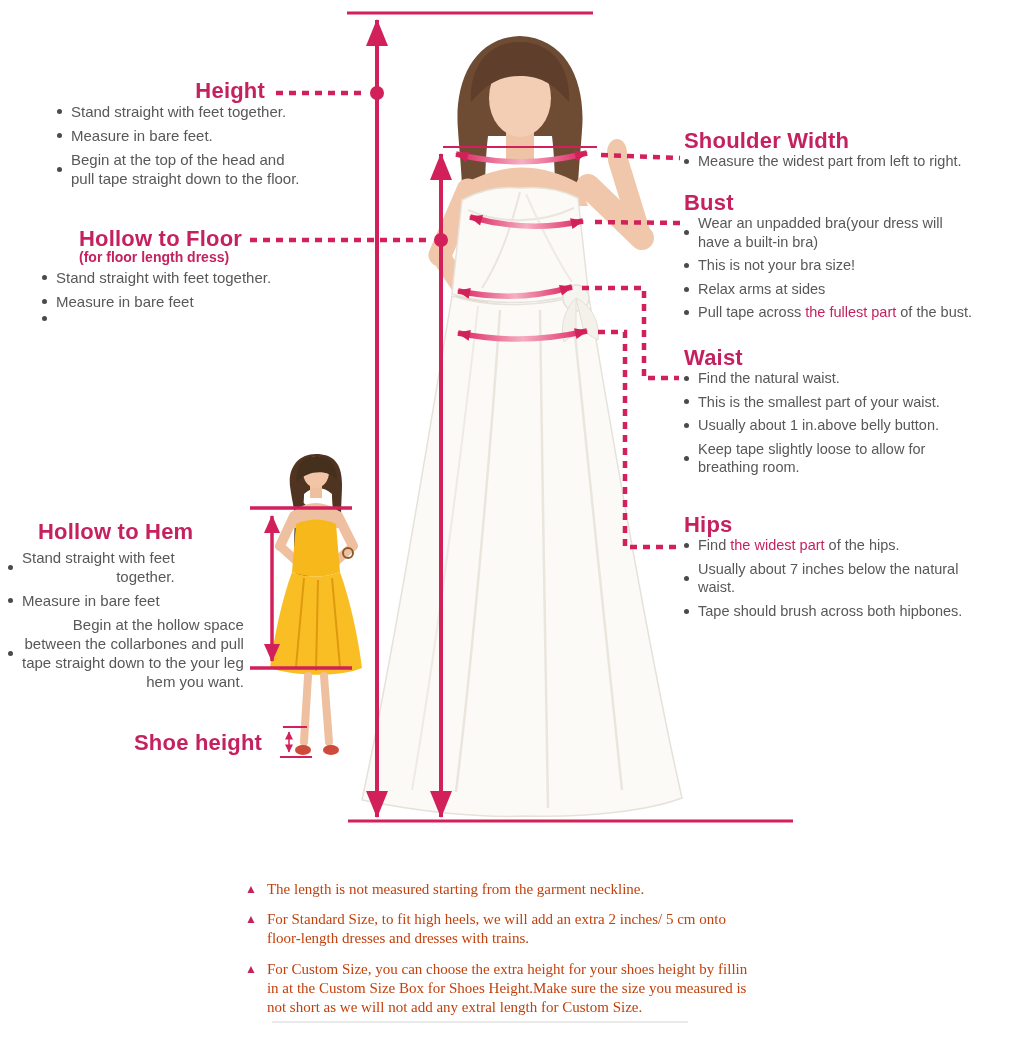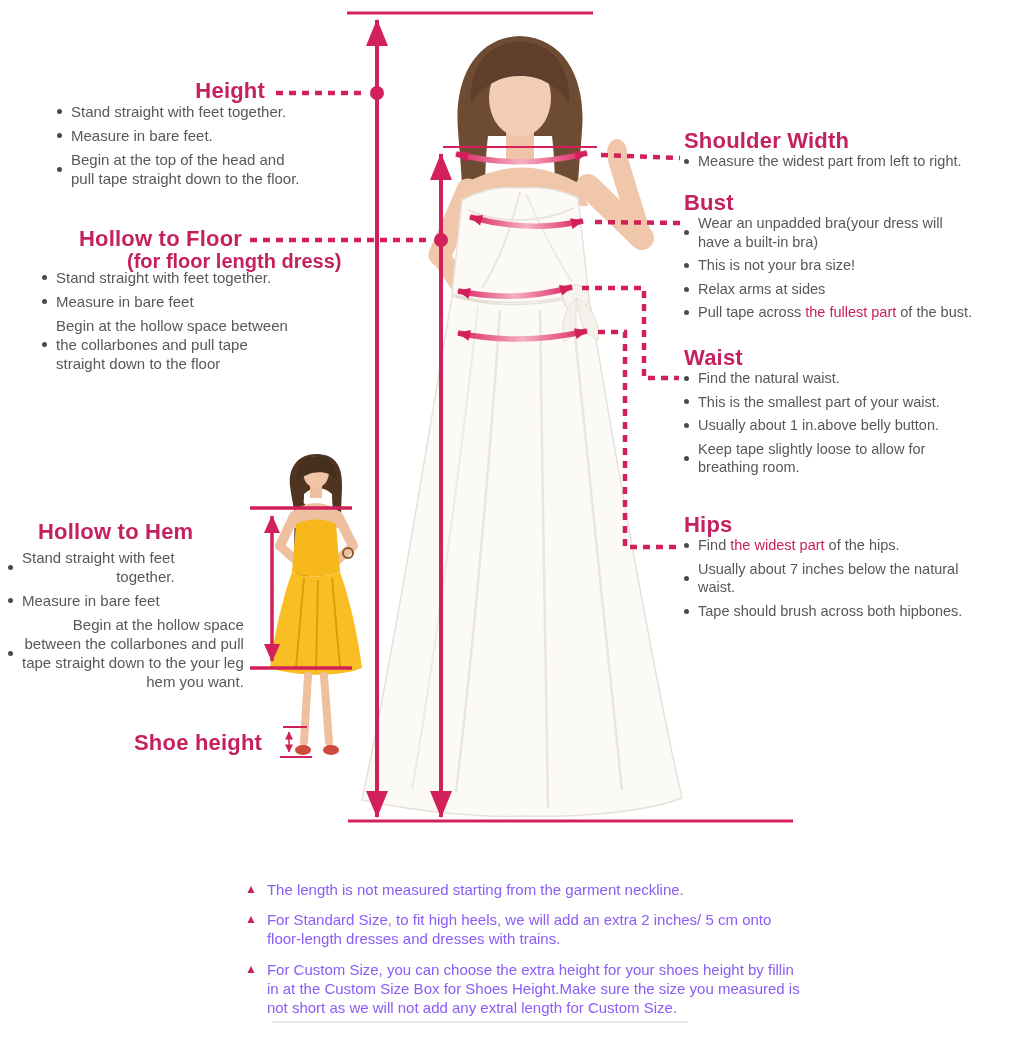--- a/index.html
+++ b/index.html
@@ -2,31 +2,31 @@
 <html><head>
 <meta charset="utf-8">
 <style>
   html,body{margin:0;padding:0;background:#fff;}
   .canvas{
     position:relative;width:1015px;height:1039px;background:#ffffff;
     font-family:"Liberation Sans",sans-serif;overflow:hidden;
   }
   .abs{position:absolute;}
   h2.sec{margin:0;font-size:22px;font-weight:bold;color:#C5215F;letter-spacing:.2px;line-height:1.05;}
-  .sub{font-size:20px;font-weight:bold;color:#C5215F;line-height:1.1;margin-left:48px;}
+  .sub{font-size:14px;font-weight:bold;color:#C5215F;line-height:1.1;}
   ul.blist{list-style:none;margin:0;padding:0;color:#58585A;}
   ul.blist li{display:flex;align-items:center;gap:9px;margin-bottom:5px;}
   ul.blist .dot{width:5px;height:5px;border-radius:50%;background:#4A4A4C;flex:none;}
   .txt{white-space:pre-line;}
   .hl{color:#C5215F;}
   .left15{font-size:15px;line-height:1.27;}
   .right14{font-size:14.5px;line-height:1.28;}
   .right14 li{margin-bottom:6px;}
   .rhead{margin-left:17px;margin-bottom:4px;}
-  ul.notes{list-style:none;margin:0;padding:0;font-size:15px;line-height:1.28;color:#8b5cf6;}
+  ul.notes{list-style:none;margin:0;padding:0;font-size:15px;line-height:1.28;color:#c2410c;font-family:Liberation Serif, serif;}
   ul.notes li{display:flex;gap:10px;align-items:flex-start;margin-bottom:11px;}
   ul.notes .tri{flex:none;font-size:12px;color:#C5215F;line-height:1.6;}
   ul.notes .tri::before{content:"\25B2";}
   svg{display:block;}
 </style>
 </head>
 <body>
 
 <div class="canvas">
 
@@ -180,23 +180,20 @@
       <li>
         <span class="dot"></span>
         <span class="txt"><span>Stand straight with feet together.</span></span>
       </li>
       <li>
         <span class="dot"></span>
         <span class="txt"><span>Measure in bare feet</span></span>
       </li>
       <li>
         <span class="dot"></span>
-        <span class="txt"><span>Begin at the hollow space between
-the collarbones and pull tape
-straight down to the floor</span></span>
       </li>
     </ul>
 
   <h2 class="sec abs" style="left:38px;top:520px;">Hollow to Hem</h2>
   <ul class="blist left15 abs" style="left:8px;top:548px;width:268px;text-align:right;">
       <li>
         <span class="dot"></span>
         <span class="txt"><span>Stand straight with feet
 together.</span></span>
       </li>

